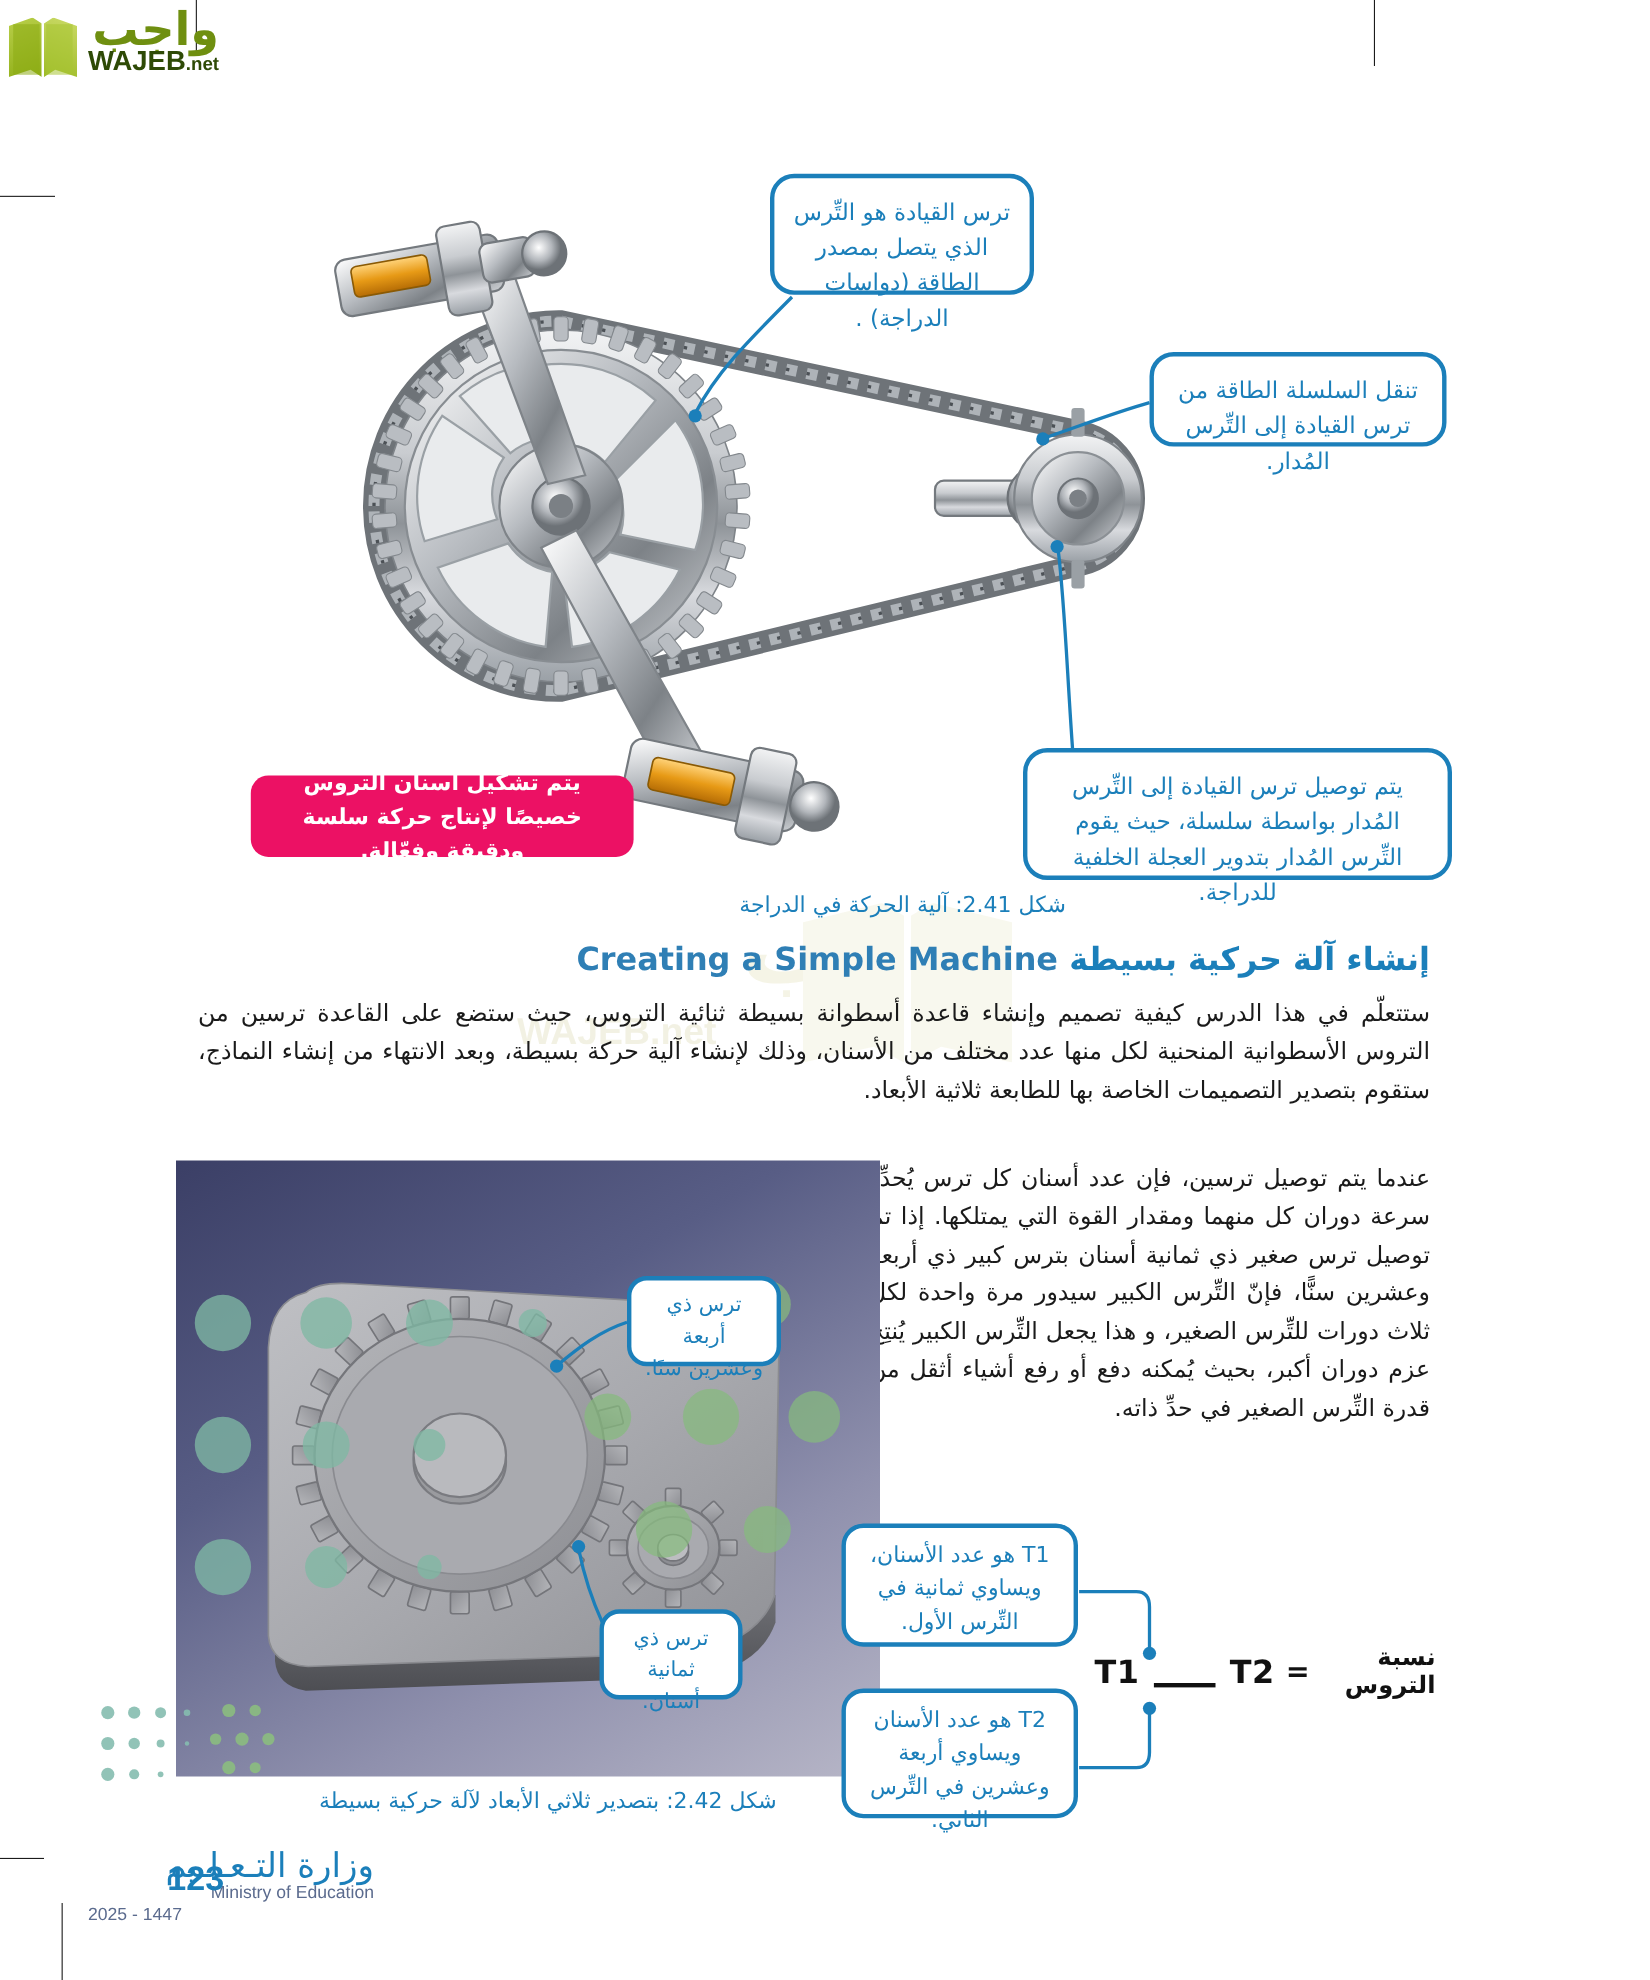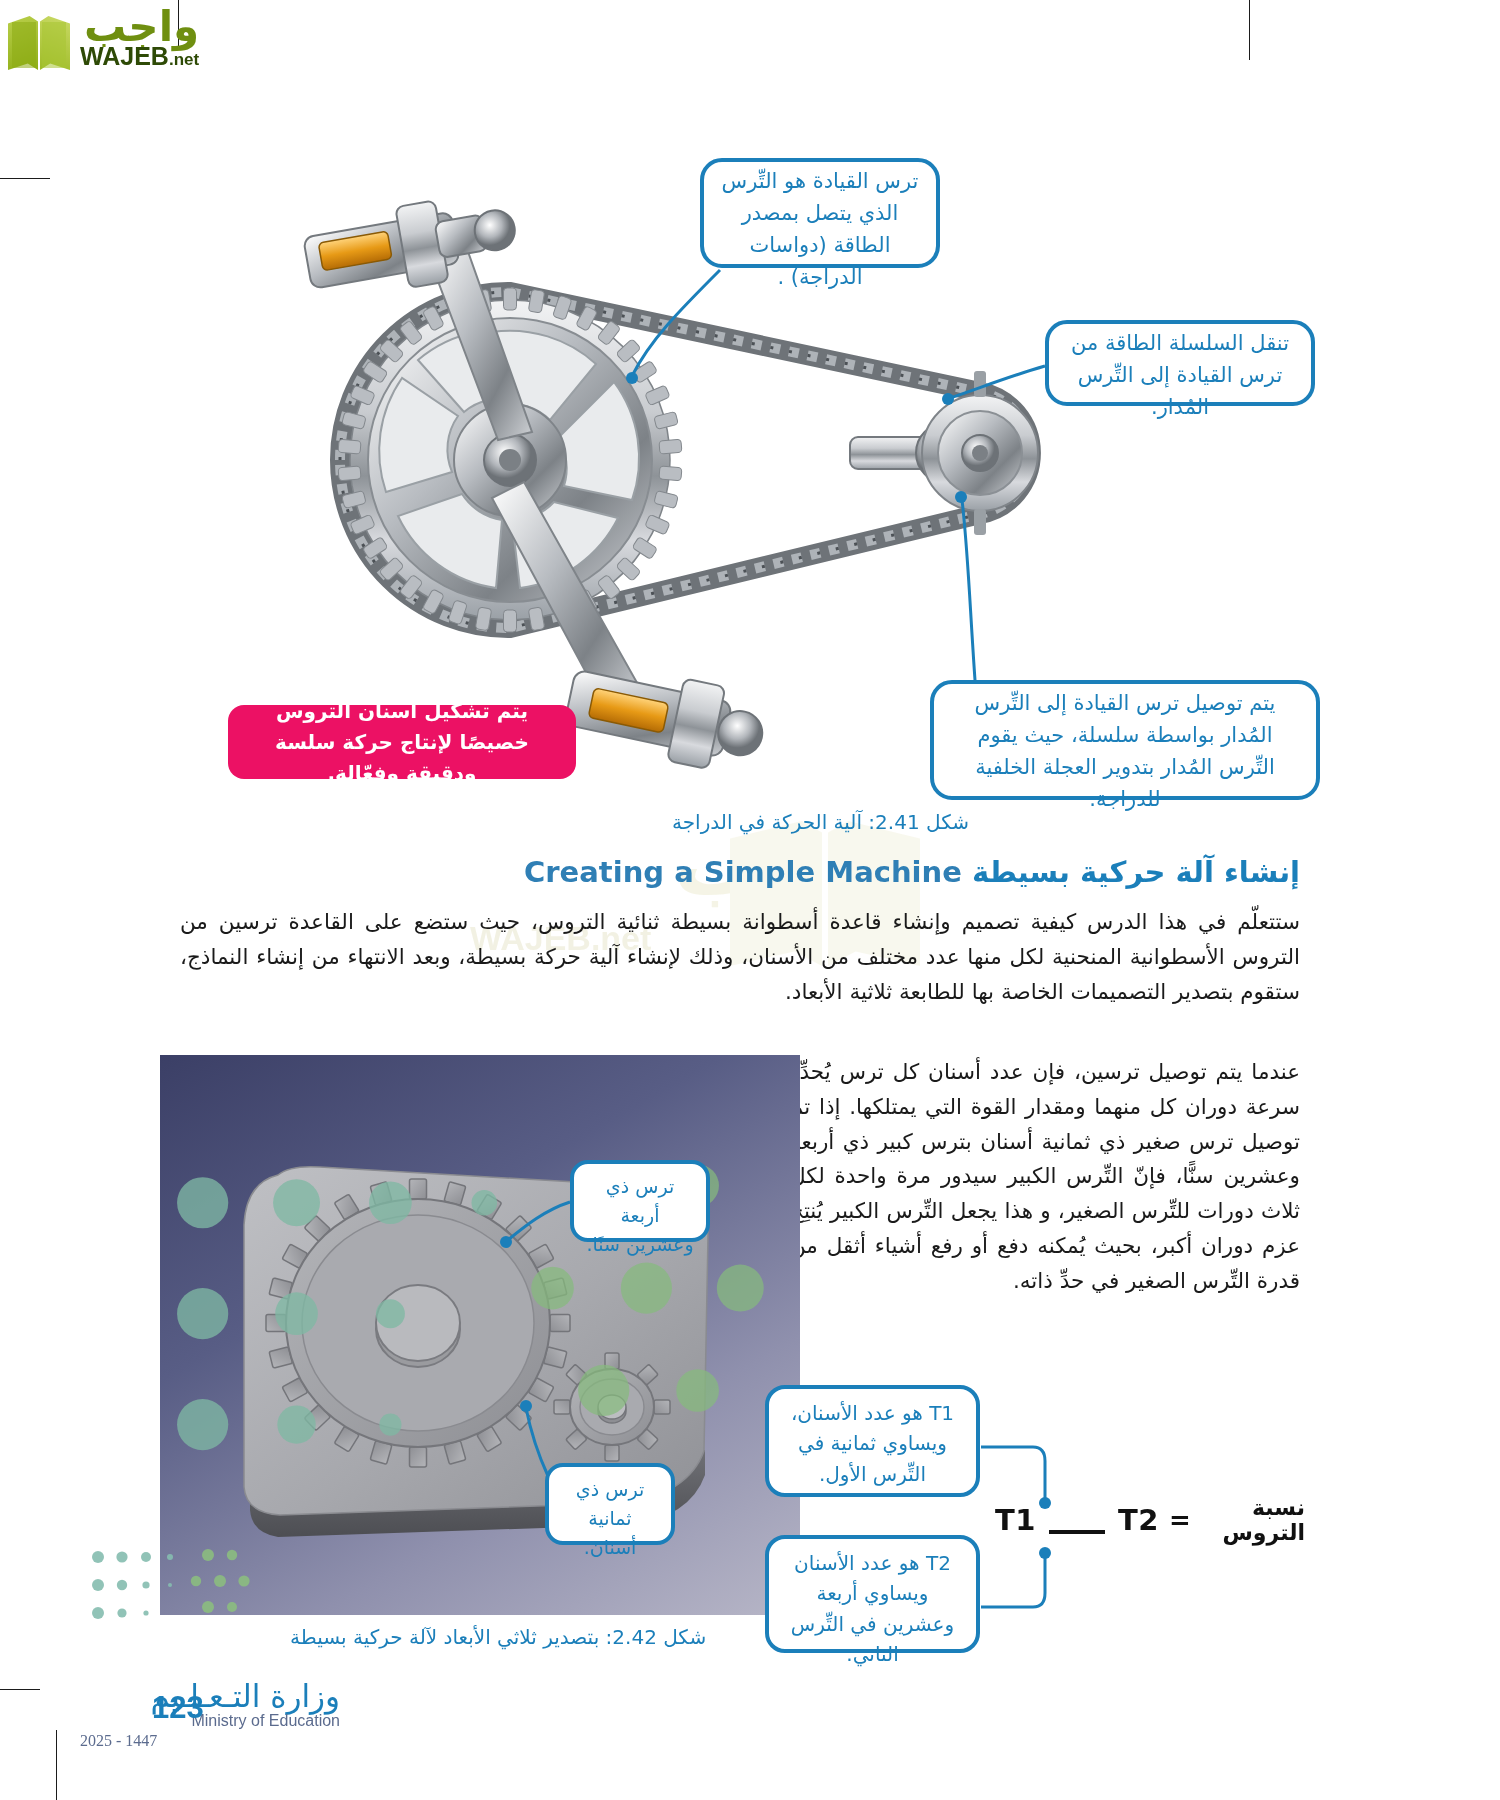--- a/index.html
+++ b/index.html
@@ -54,21 +54,21 @@
   
   .callout{
     position:absolute;
     background:#ffffff;
     border:4px solid #1b7fba;
     border-radius:22px;
     color:#1b7fba;
     font-size:21px;
     line-height:1.52;
     text-align:center;
-    padding:4px 16px;
+    padding:16px 16px;
     box-sizing:border-box;
     font-family:"DejaVu Sans",sans-serif;
   }
   .co1{left:700px;top:158px;width:240px;height:110px;}
   .co2{left:1045px;top:320px;width:270px;height:86px;}
   .co3{left:930px;top:680px;width:390px;height:120px;}
   .co-gear-1{left:570px;top:1160px;width:140px;height:82px;border-radius:18px;font-size:19px;padding:8px 10px;}
   .co-gear-2{left:545px;top:1463px;width:130px;height:82px;border-radius:18px;font-size:19px;padding:8px 10px;}
   .co-t1{left:765px;top:1385px;width:215px;height:112px;border-radius:20px;font-size:20px;padding:9px 12px;}
   .co-t2{left:765px;top:1535px;width:215px;height:118px;border-radius:20px;font-size:20px;padding:9px 12px;}
@@ -138,21 +138,21 @@
   .ratio-label{font-size:22px;font-weight:bold;}
   .ratio-eq{font-size:26px;font-weight:bold;}
   .fraction{display:inline-flex;align-items:flex-end;direction:ltr;gap:13px;}
   .fraction .num,.fraction .den{font-size:29px;font-weight:bold;letter-spacing:.5px;}
   .fraction .bar{width:56px;height:4px;background:#111;margin:3px 0;}
 
   
   .moe{position:absolute;left:80px;top:1678px;width:260px;}
   .moe-ar{font-size:31px;color:#1b7fba;letter-spacing:2px;font-family:"DejaVu Sans",sans-serif;}
   .moe-en{font-size:16px;color:#5b6b8e;margin-top:-2px;font-family:"Liberation Sans",sans-serif;}
-  .moe-year{font-size:16px;color:#5b6b8e;margin-top:2px;direction:ltr;font-family:Liberation Serif, serif;}
+  .moe-year{font-size:16px;color:#5b6b8e;margin-top:2px;direction:ltr;font-family:Liberation Sans, sans-serif;}
   .moe-dots{position:absolute;left:88px;top:1545px;width:180px;height:105px;}
   .page-num{
     position:absolute;left:152px;top:1690px;
     font-size:31px;font-weight:bold;color:#1b7fba;
     font-family:"Liberation Sans",sans-serif;
   }
 </style>
 </head>
 <body>
 

